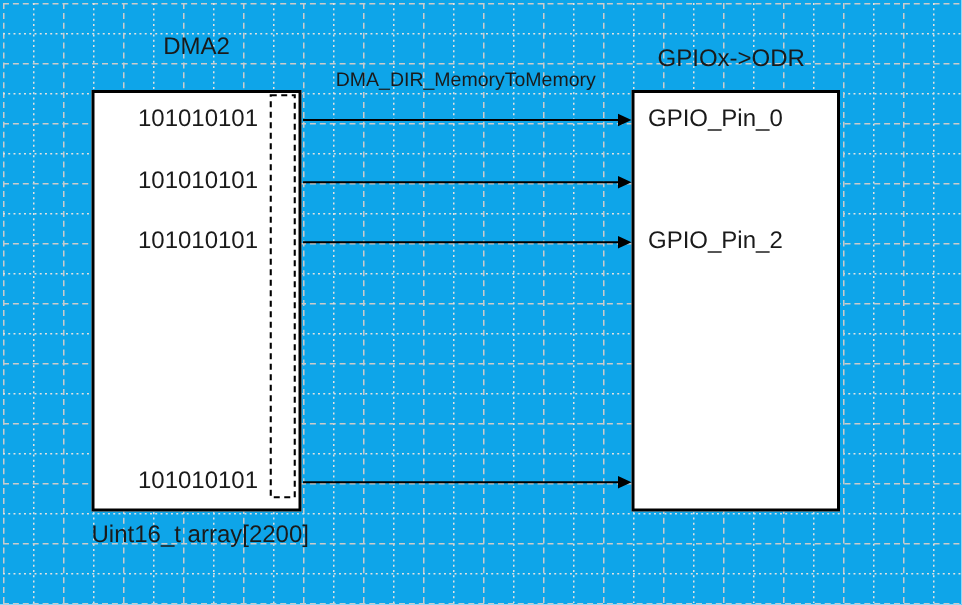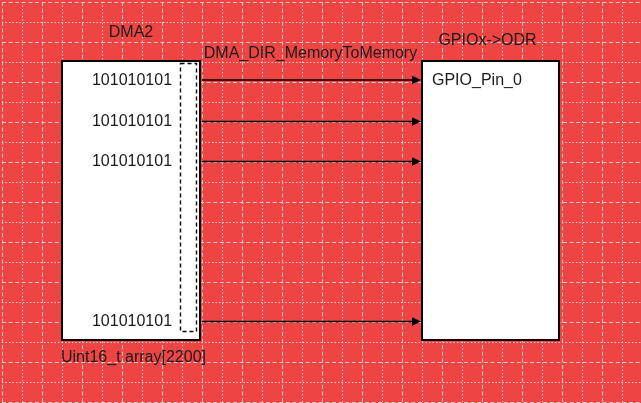--- a/index.html
+++ b/index.html
@@ -4,21 +4,21 @@
 <style>
   html, body {
     margin: 0;
     padding: 0;
     background: #ffffff;
   }
   #canvas {
     position: relative;
     width: 641px;
     height: 403px;
-    background: #ef4444;
+    background: #0ea5e9;
     overflow: hidden;
     font-family: "Liberation Sans", sans-serif;
     color: #1a1a1a;
   }
   #canvas svg.layer {
     position: absolute;
     left: 0;
     top: 0;
   }
   .box {
@@ -51,21 +51,21 @@
   }
   .row-y-0 { top: 71px; }
   .row-y-1 { top: 112px; }
   .row-y-2 { top: 152px; }
   .row-y-3 { top: 312px; }
   #transfer-label {
     left: 200px;
     top: 46px;
     width: 221px;
     text-align: center;
-    font-size: 16px;
+    font-size: 13px;
     line-height: 14px;
   }
   #array-caption {
     left: 61px;
     top: 348px;
     text-align: left;
   }
   #grid-layer   { z-index: 0; }
   #shapes-layer { z-index: 2; }
 </style>
@@ -149,14 +149,15 @@
       <polygon points="412,157.3 421,161.5 412,165.7" fill="#000000"></polygon>
       <line x1="202" x2="412.5" y1="321.5" y2="321.5" stroke="#000000" stroke-width="1.3"></line>
       <polygon points="412,317.3 421,321.5 412,325.7" fill="#000000"></polygon>
     </svg>
 
   <div class="txt" id="transfer-label">DMA_DIR_MemoryToMemory</div>
 
   <div class="box" id="gpio-box"></div>
   <div class="txt box-title" id="gpio-title">GPIOx-&gt;ODR</div>
   <div class="txt pin-row row-y-0">GPIO_Pin_0</div>
+  <div class="txt pin-row row-y-2">GPIO_Pin_2</div>
 
 </div>
 
 </body></html>

